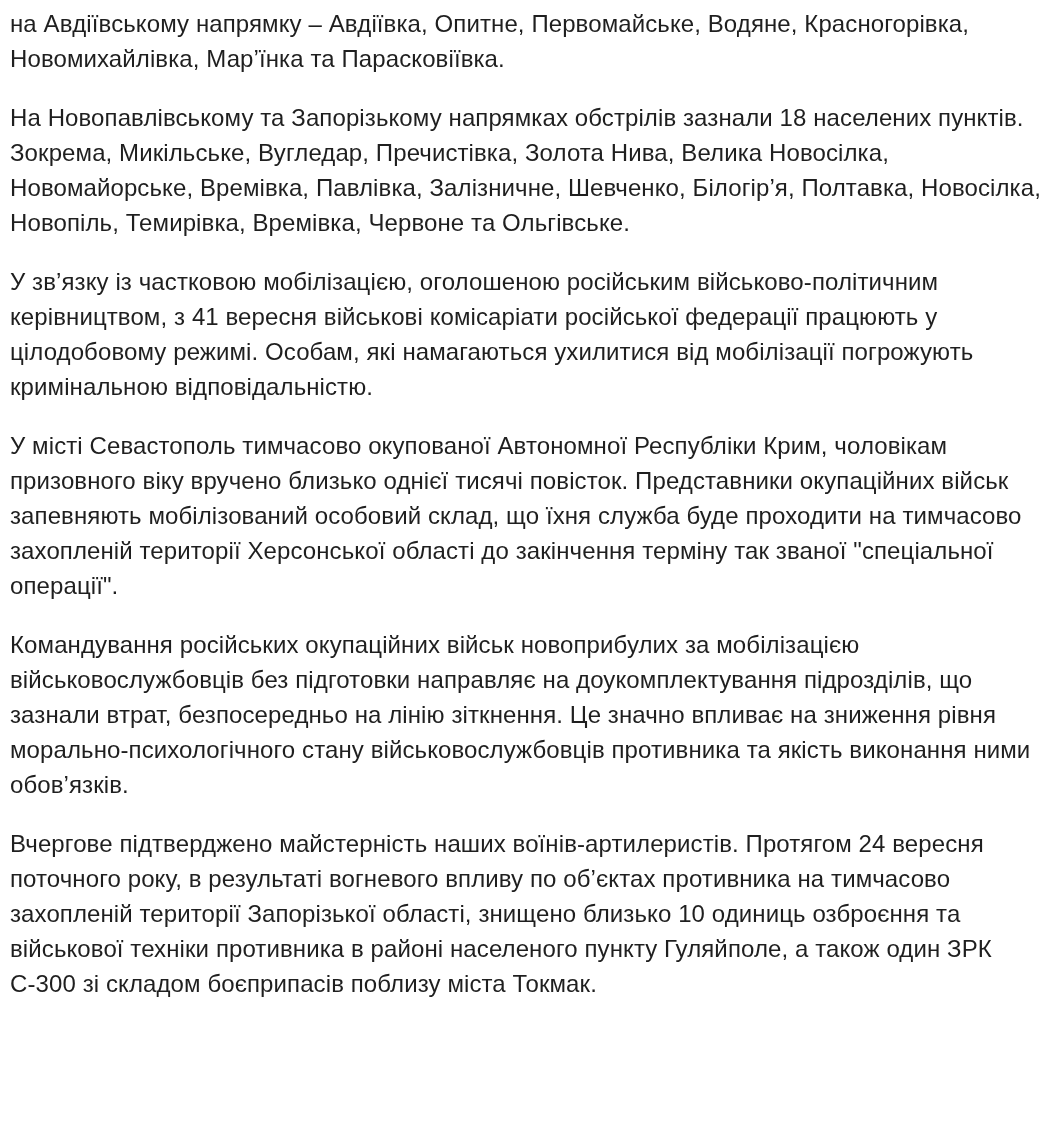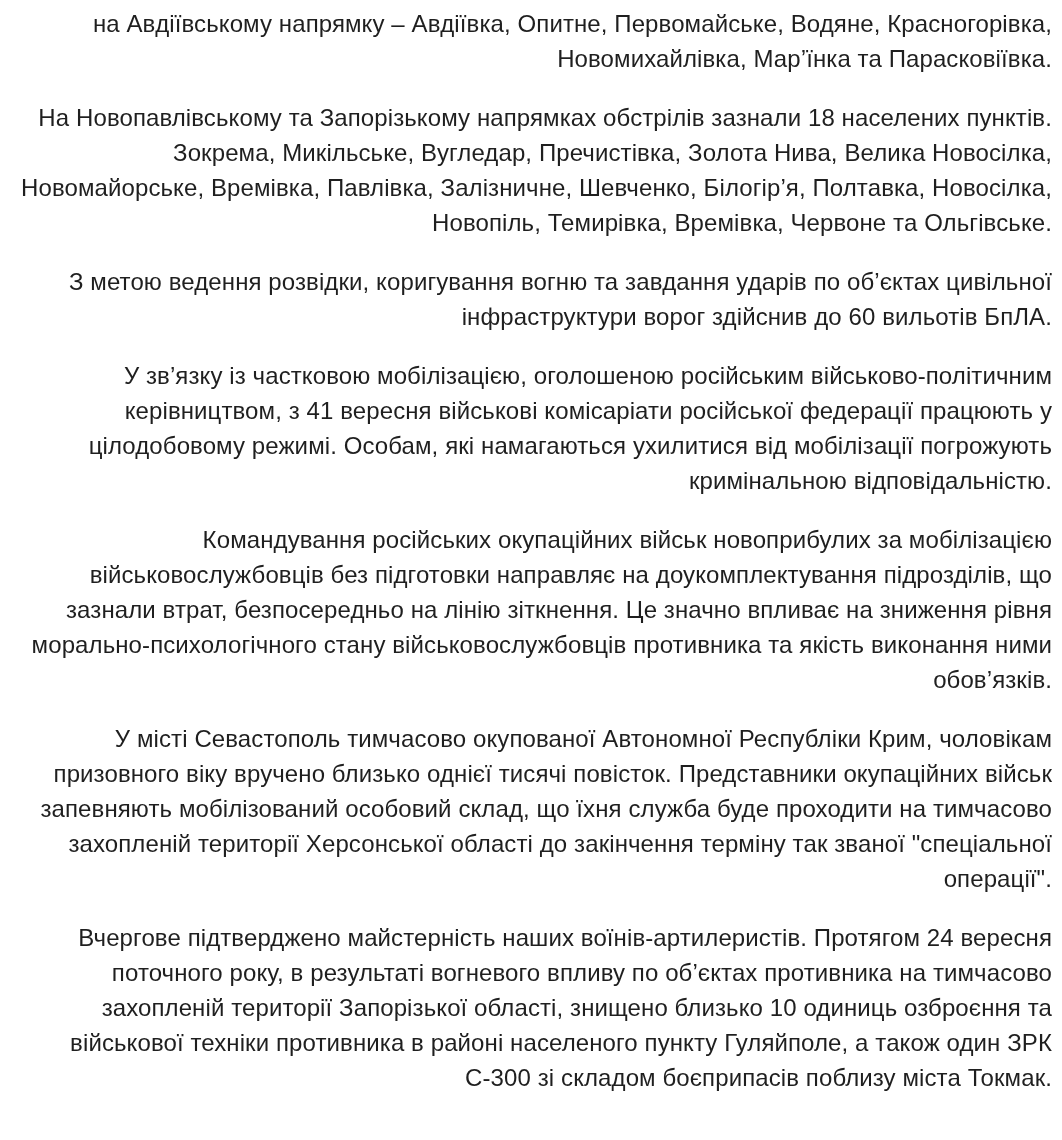--- a/index.html
+++ b/index.html
@@ -18,28 +18,27 @@
     width: 1062px;
     padding: 6px 10px 0 10px;
     color: #1f1f1f;
   }
   .doc p {
     margin: 0 0 24px 0;
     font-size: 24px;
     line-height: 35px;
     font-weight: 400;
     letter-spacing: 0.1px;
-    text-align: right;
+    text-align: left;
   }
 </style>
 </head>
 <body>
 
 <div class="doc">
   <p>на Авдіївському напрямку – Авдіївка, Опитне, Первомайське, Водяне, Красногорівка, Новомихайлівка, Мар’їнка та Парасковіївка.</p>
   <p>На Новопавлівському та Запорізькому напрямках обстрілів зазнали 18 населених пунктів. Зокрема, Микільське, Вугледар, Пречистівка, Золота Нива, Велика Новосілка, Новомайорське, Времівка, Павлівка, Залізничне, Шевченко, Білогір’я, Полтавка, Новосілка, Новопіль, Темирівка, Времівка, Червоне та Ольгівське.</p>
-  <p>З метою ведення розвідки, коригування вогню та завдання ударів по об’єктах цивільної інфраструктури ворог здійснив до 60 вильотів БпЛА.</p>
   <p>У зв’язку із частковою мобілізацією, оголошеною російським військово-політичним керівництвом, з 41 вересня військові комісаріати російської федерації працюють у цілодобовому режимі. Особам, які намагаються ухилитися від мобілізації погрожують кримінальною відповідальністю.</p>
+  <p>У місті Севастополь тимчасово окупованої Автономної Республіки Крим, чоловікам призовного віку вручено близько однієї тисячі повісток. Представники окупаційних військ запевняють мобілізований особовий склад, що їхня служба буде проходити на тимчасово захопленій території Херсонської області до закінчення терміну так званої "спеціальної операції".</p>
   <p>Командування російських окупаційних військ новоприбулих за мобілізацією військовослужбовців без підготовки направляє на доукомплектування підрозділів, що зазнали втрат, безпосередньо на лінію зіткнення. Це значно впливає на зниження рівня морально-психологічного стану військовослужбовців противника та якість виконання ними обов’язків.</p>
-  <p>У місті Севастополь тимчасово окупованої Автономної Республіки Крим, чоловікам призовного віку вручено близько однієї тисячі повісток. Представники окупаційних військ запевняють мобілізований особовий склад, що їхня служба буде проходити на тимчасово захопленій території Херсонської області до закінчення терміну так званої "спеціальної операції".</p>
   <p>Вчергове підтверджено майстерність наших воїнів-артилеристів. Протягом 24 вересня поточного року, в результаті вогневого впливу по об’єктах противника на тимчасово захопленій території Запорізької області, знищено близько 10 одиниць озброєння та військової техніки противника в районі населеного пункту Гуляйполе, а також один ЗРК С-300 зі складом боєприпасів поблизу міста Токмак.</p>
 
 </div>
 
 </body></html>

